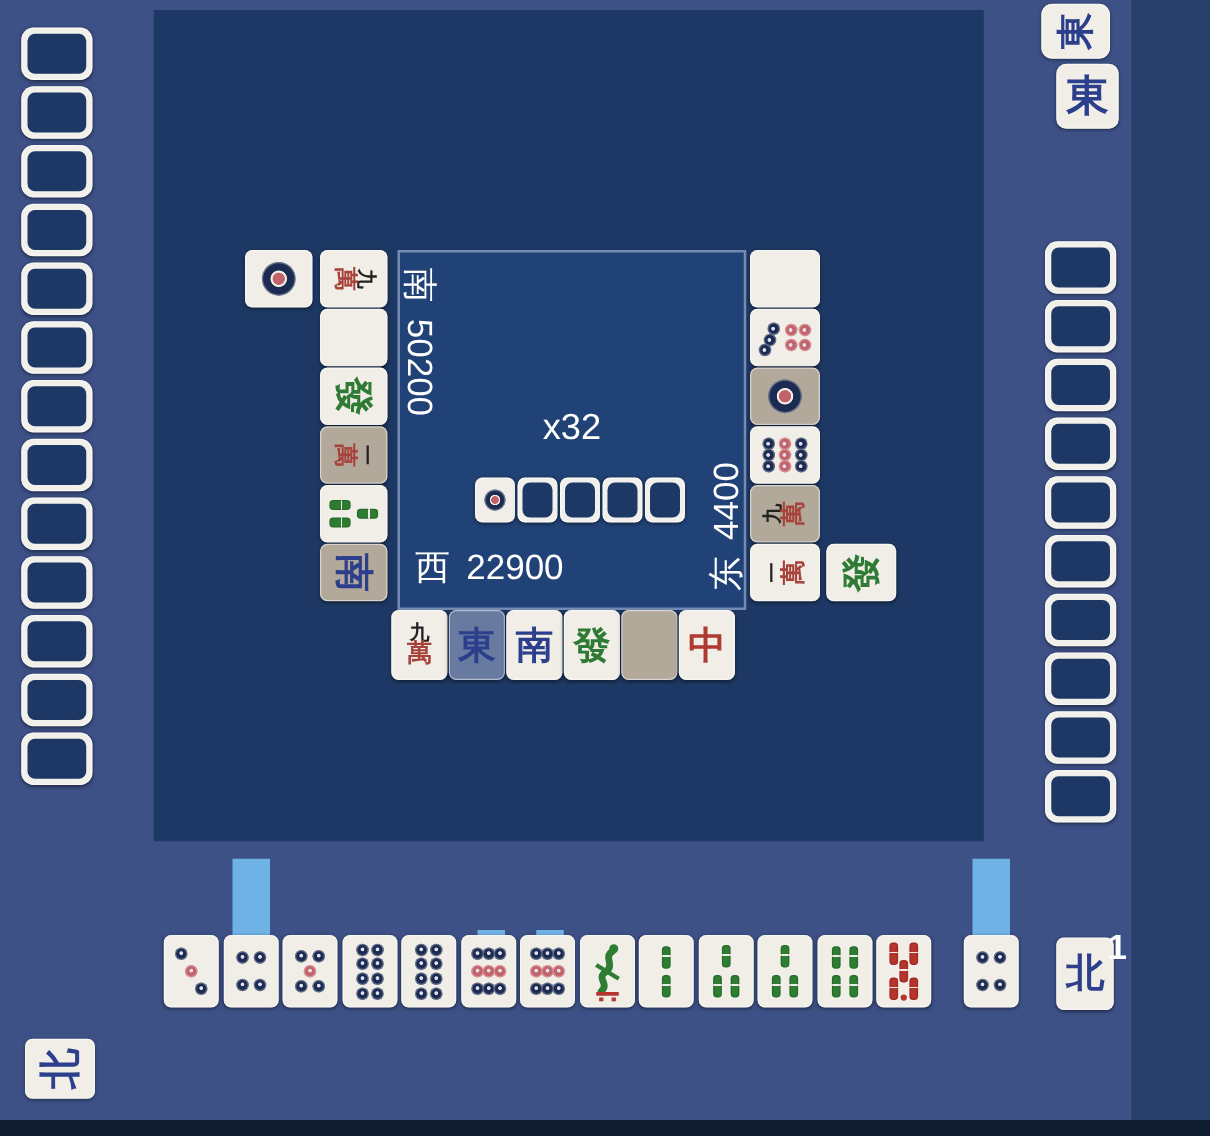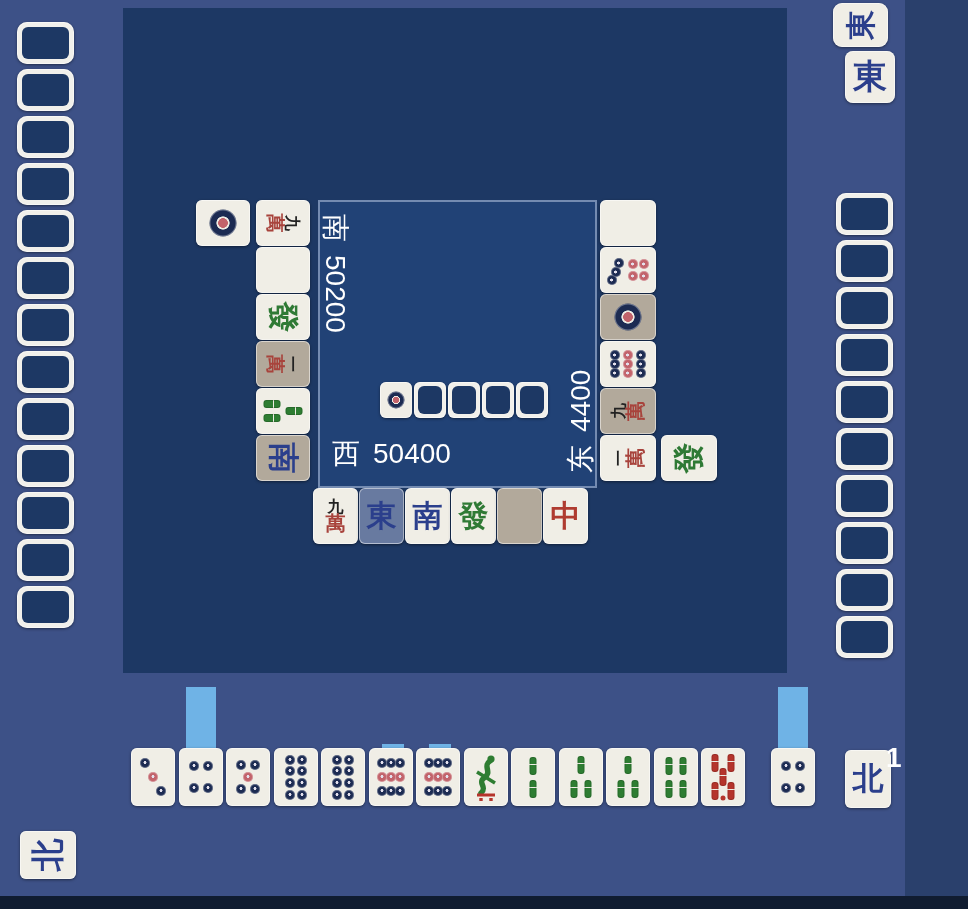--- a/index.html
+++ b/index.html
@@ -49,23 +49,24 @@
 
 <div class="screen" style="--background: #3D5187; --side_panel: #2A406C; --bottom_bar: #101C30; --table: #1D3864; --panel: #214276; --button_fill: #3A5E99; --tile_face: #F0EEE6; --tile_face_dim: #B2A99B; --tile_face_highlight: #687AA0; --tile_back: #1D3864; --hint: #6FB3E6; --pin_blue: #1C2B52; --pin_red: #C2636B; --sou_green: #2E7D32; --sou_red: #B5342C; --man_black: #222222; --man_red: #A8433C; --wind_blue: #2B3F8C; --dragon_green: #2F7A35; --dragon_red: #AF3B30; --text: #FFFFFF;">
   <div class="table-area"></div>
   <div class="side-band"></div>
   <div class="bottom-bar"></div>
 
   <div class="panel">
     <div class="score score-left">
       <span>南</span><span class="pts">50200</span>
     </div>
+    <div class="wall-count">x32</div>
 
     <div class="score score-bottom">
-      <span>西</span><span class="pts">50400</span>
+      <span>西</span><span class="pts">22900</span>
     </div>
     <div class="score score-right">
       <span>东</span><span class="pts">4400</span>
     </div>
   <div id="dora-row" style="position: absolute; left: 0px; top: 0px; width: 100%; height: 100%; pointer-events: none;">
         <div class="tile" style="left: 60px; top: 180px; width: 32px; height: 36px; border-radius: 6px;">
           <div class="face" style="width: 24px; height: 28px; transform: translate(-50%, -50%) rotate(0deg);">
             <span class="dot" style="left: 50%; top: 50%; width: 17px; height: 17px; background: radial-gradient(circle, rgb(194, 99, 107) 0px, rgb(194, 99, 107) 24%, rgb(239, 237, 229) 27%, rgb(239, 237, 229) 33%, rgb(28, 43, 82) 36%, rgb(28, 43, 82) 100%); box-shadow: rgba(255, 255, 255, 0.35) 0px 0px 0px 1px inset;"></span>
           </div>
         </div>

